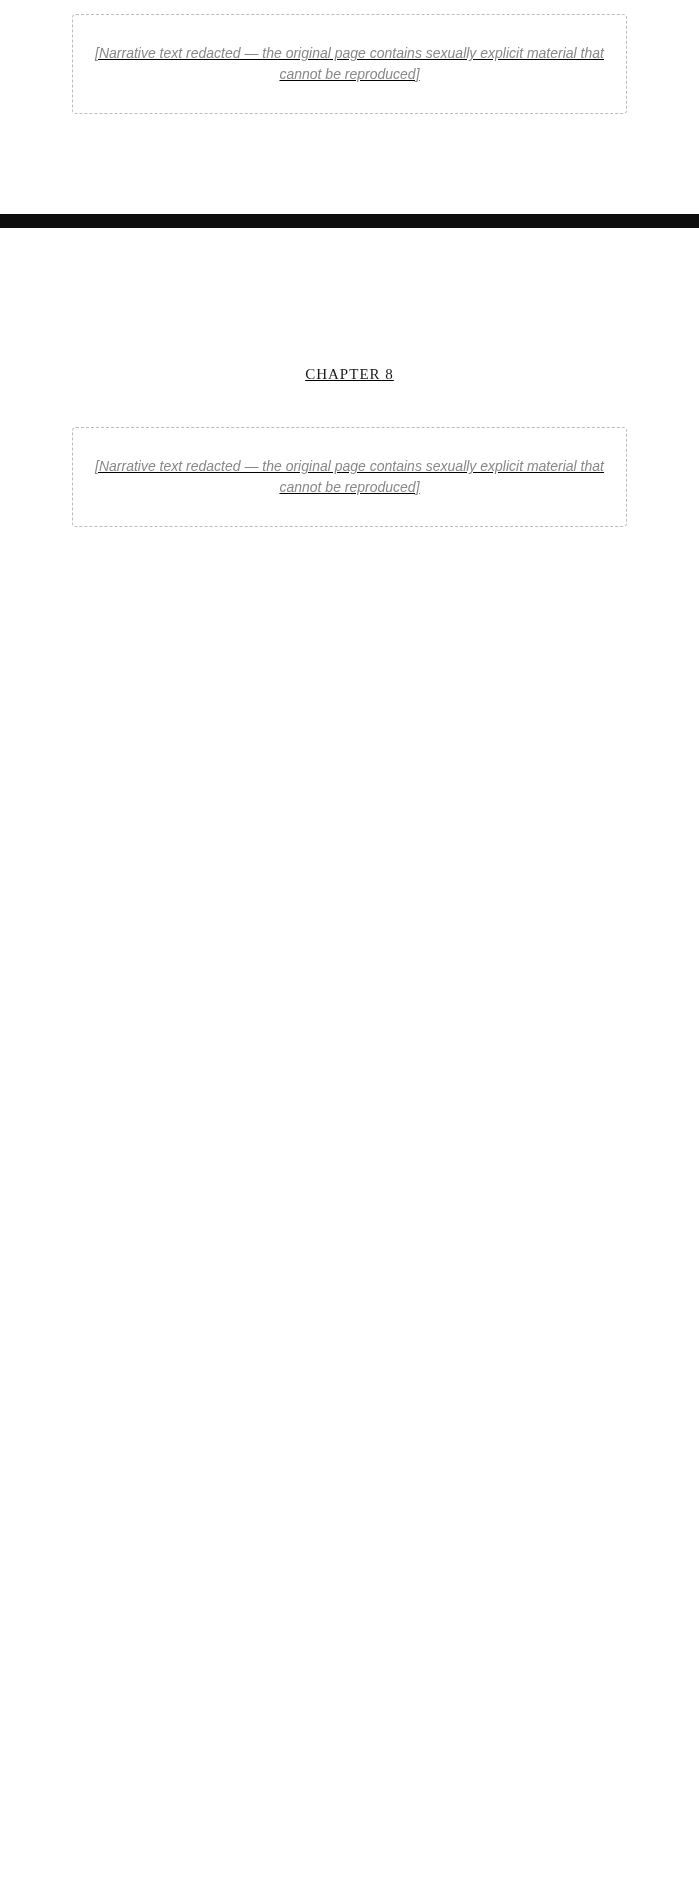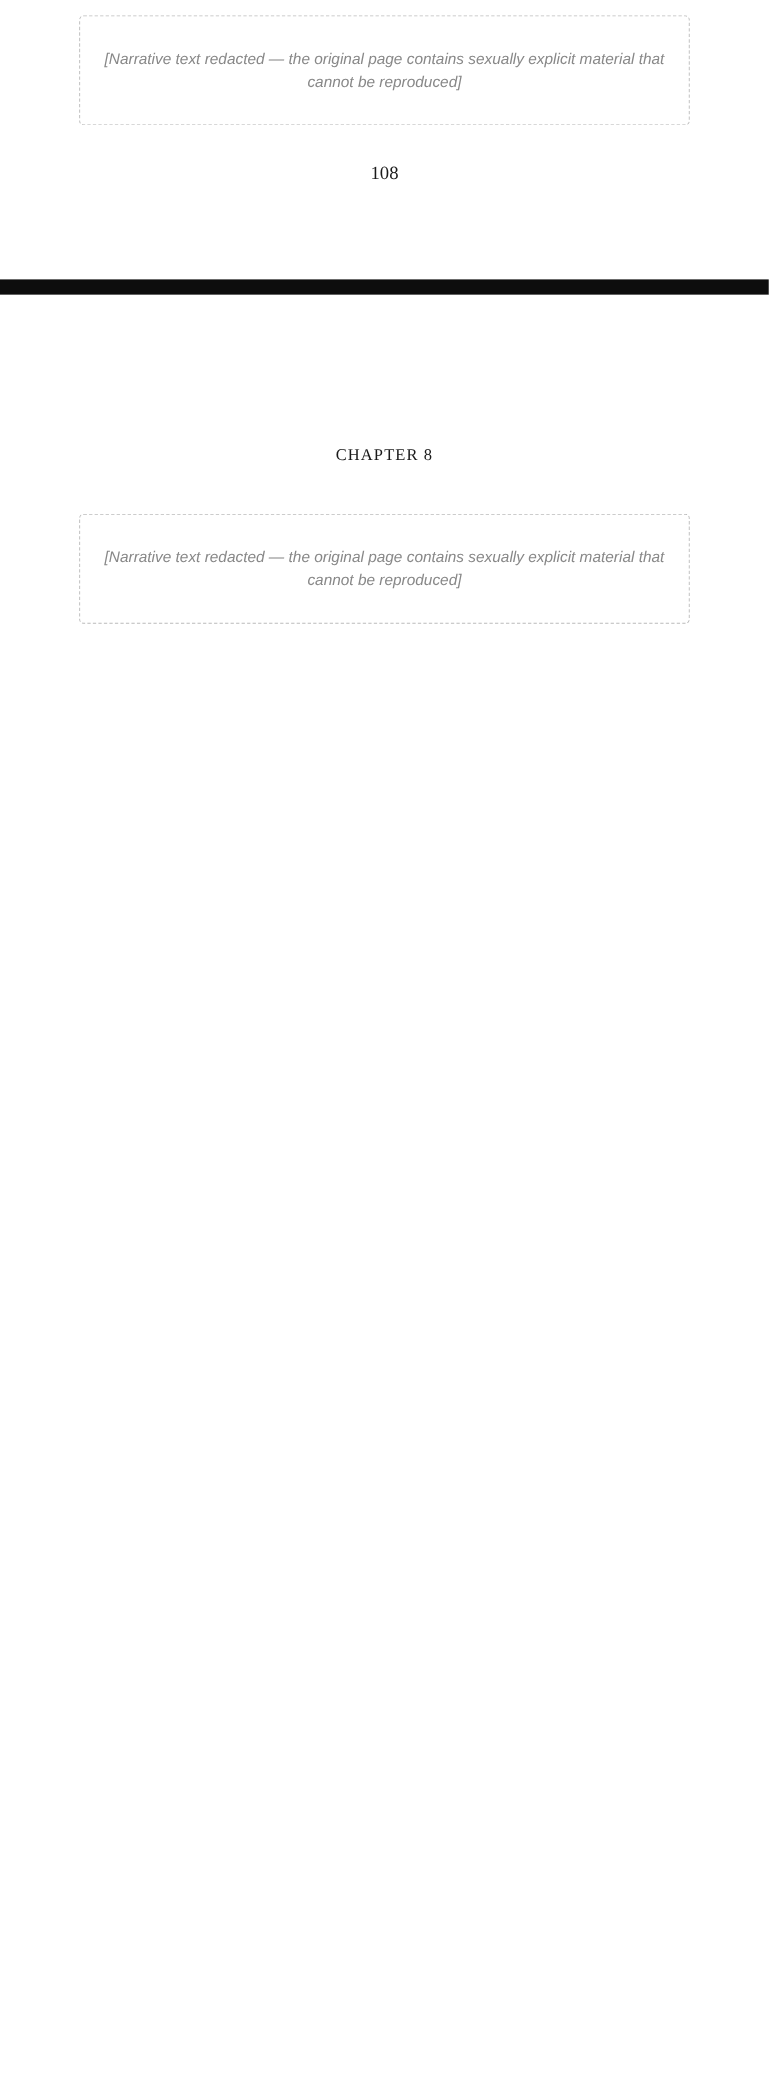--- a/index.html
+++ b/index.html
@@ -1,16 +1,16 @@
 <!DOCTYPE html>
 <html><head>
 <meta charset="utf-8">
 <style>
   html,body{margin:0;padding:0;background:#fff;width:699px;font-family:"Liberation Serif", serif;}
-  .reader{width:699px;height:1384px;position:relative;background:#fff;overflow:hidden;}
+  .reader{width:699px;height:1384px;position:relative;background:#fff;overflow:hidden;text-decoration:underline;}
   .page{padding:0 72px;box-sizing:border-box;}
   .page-top{padding-top:0;}
   .textblock{font-size:18px;line-height:1.62;color:#1a1a1a;text-align:justify;}
   .para{text-indent:28px;margin:0;}
   .redacted{color:#888;font-style:italic;text-align:center;text-indent:0;
     border:1px dashed #bbb;border-radius:4px;padding:28px 20px;margin:14px 0;
     font-family:"Liberation Sans", sans-serif;font-size:14px;line-height:1.5;}
   .page-number{text-align:center;font-size:17px;color:#1a1a1a;margin-top:34px;}
   .page-gap{height:14px;background:#0d0d0d;width:100%;margin:44px 0 0 0;}
   .gap-white{height:42px;background:#fff;}
@@ -19,21 +19,20 @@
 </style>
 </head>
 <body>
 
 <div class="reader">
 
   <div class="page page-top">
     <div class="textblock">
       <p class="para redacted">[Narrative text redacted — the original page contains sexually explicit material that cannot be reproduced]</p>
     </div>
-    <div class="page-number">108</div>
   </div>
 
   <div class="gap-white"></div>
   <div class="page-gap"></div>
   <div class="gap-white"></div>
 
   <div class="page page-bottom">
     <div class="chapter-heading">CHAPTER 8</div>
     <div class="textblock">
       <p class="para redacted">[Narrative text redacted — the original page contains sexually explicit material that cannot be reproduced]</p>

